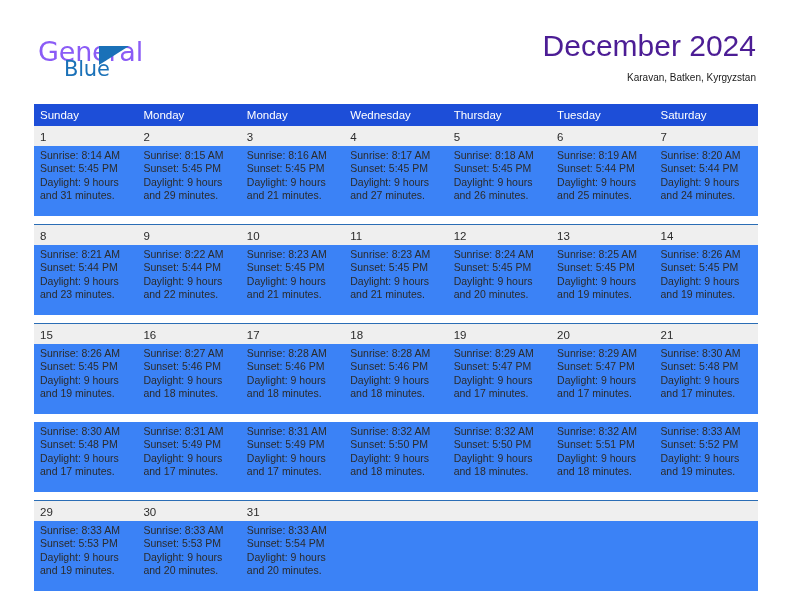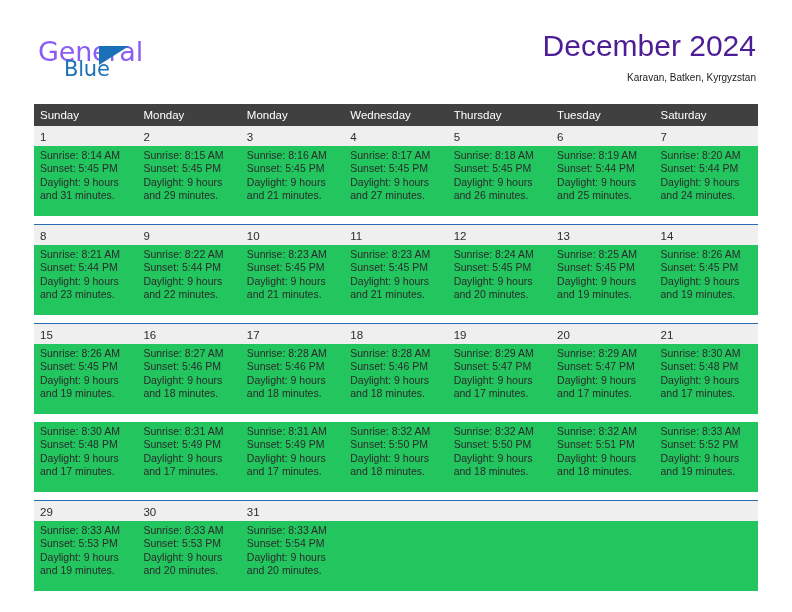--- a/index.html
+++ b/index.html
@@ -98,21 +98,21 @@
     border-collapse: collapse;
     table-layout: fixed;
   }
   .calendar th,
   .calendar td {
     padding: 0;
     margin: 0;
   }
 
   .dow-row th {
-    background: #404040;
+    background: #1d4ed8;
     color: #ffffff;
     font-size: 11.5px;
     font-weight: normal;
     text-align: left;
     padding: 5px 0 5px 6px;
     height: 12px;
     vertical-align: middle;
     margin-left: 11px;
   }
 
@@ -124,21 +124,21 @@
     padding: 4px 0 3px 6px;
     height: 13px;
     vertical-align: middle;
     border-top: 1.5px solid #2a6db5;
   }
   .num-row.first-num td {
     border-top: none;
   }
 
   .body-row td {
-    background: #22c55e;
+    background: #3b82f6;
     font-size: 10.5px;
     color: #2b2b2b;
     text-align: left;
     padding: 3px 4px 8px 6px;
     vertical-align: top;
     line-height: 13.4px;
     height: 59px;
     margin-top: 47px;
   }
   .body-row td .line {

